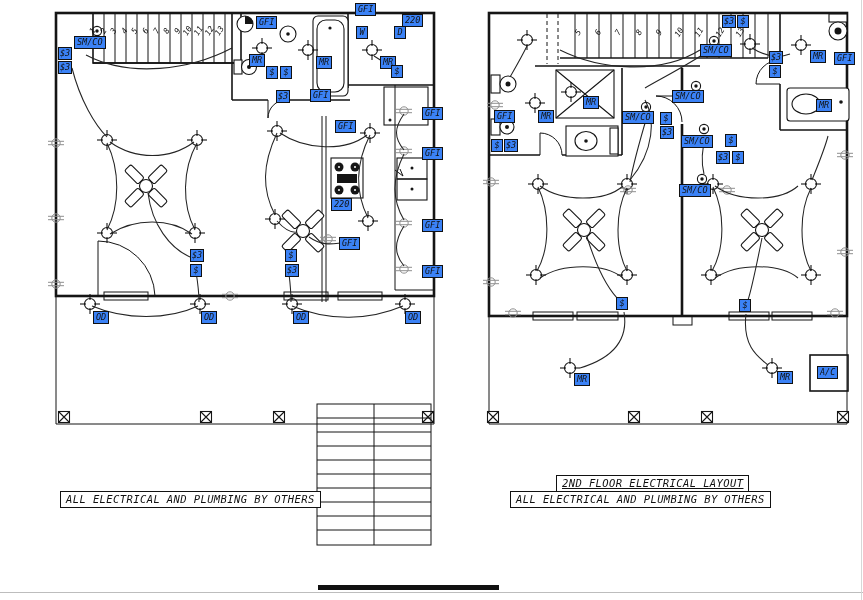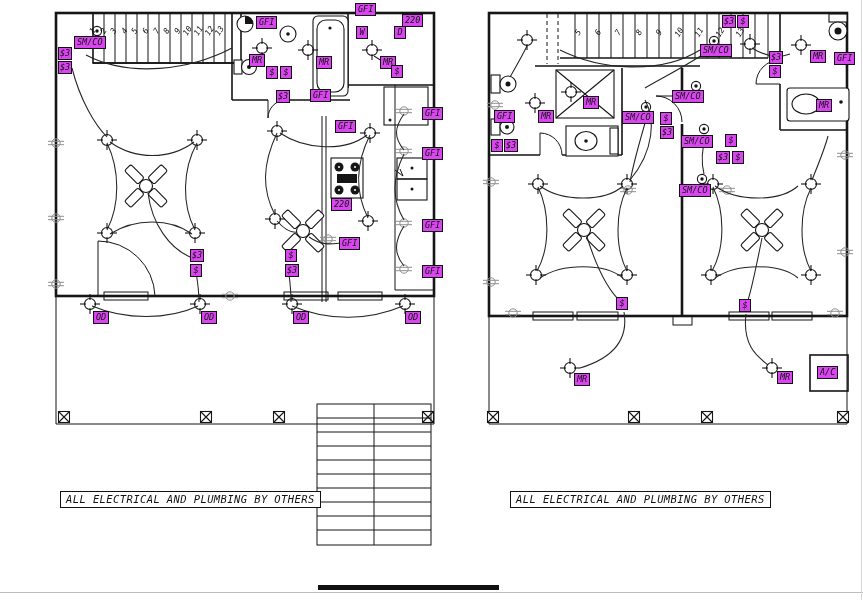--- a/index.html
+++ b/index.html
@@ -7,21 +7,21 @@
          font-family:"DejaVu Sans Mono",monospace}
   
   .w3{stroke:#151515;stroke-width:2.6;fill:none}
   .w2{stroke:#151515;stroke-width:1.6;fill:none}
   .w1{stroke:#151515;stroke-width:1;fill:none}
   .sym{stroke:#151515;stroke-width:1.1;fill:none}
   .wire{stroke:#242424;stroke-width:1.05;fill:none}
   .gray{stroke:#8f8f8f;stroke-width:1;fill:none}
   .dash{stroke:#151515;stroke-width:1;fill:none;stroke-dasharray:4 3}
   
-  .plan-label{position:absolute;border:1.3px solid #111;background:#d946ef;color:#111;
+  .plan-label{position:absolute;border:1.3px solid #111;background:#3b82f6;color:#111;
     font:italic 8.5px "DejaVu Sans Mono",monospace;line-height:11px;padding:0 2px;
     white-space:nowrap;z-index:4}
   .sw{min-width:8px;text-align:center;padding:0 1px}
   .title-box{position:absolute;border:1.5px solid #111;background:#fff;color:#111;
     font:italic 10.5px "DejaVu Sans Mono",monospace;line-height:13px;padding:1px 5px;
     white-space:nowrap;letter-spacing:.4px;z-index:4}
   .underline{text-decoration:underline}
   .stair-row{position:absolute;display:flex;z-index:3}
   .stair-num{flex:1;font:italic 8px "DejaVu Sans Mono",monospace;color:#111;
     transform:rotate(-58deg);text-align:center}
@@ -404,20 +404,23 @@
       <span class="stair-num">9</span>
       <span class="stair-num">10</span>
       <span class="stair-num">11</span>
       <span class="stair-num">12</span>
       <span class="stair-num">13</span>
     </div>
 
 <div class="title-box" style="left:60px;top:491px">
   <span>ALL ELECTRICAL AND PLUMBING BY OTHERS</span>
 </div>
+<div class="title-box" style="left:556px;top:475px">
+  <span class="underline">2ND FLOOR ELECTRICAL LAYOUT</span>
+</div>
 <div class="title-box" style="left:510px;top:491px">
   <span>ALL ELECTRICAL AND PLUMBING BY OTHERS</span>
 </div>
 
 <div class="bar-black"></div>
 <div class="rule-gray"></div>
 <div class="rule-gray-r"></div>
 </div>
 
 </body></html>

